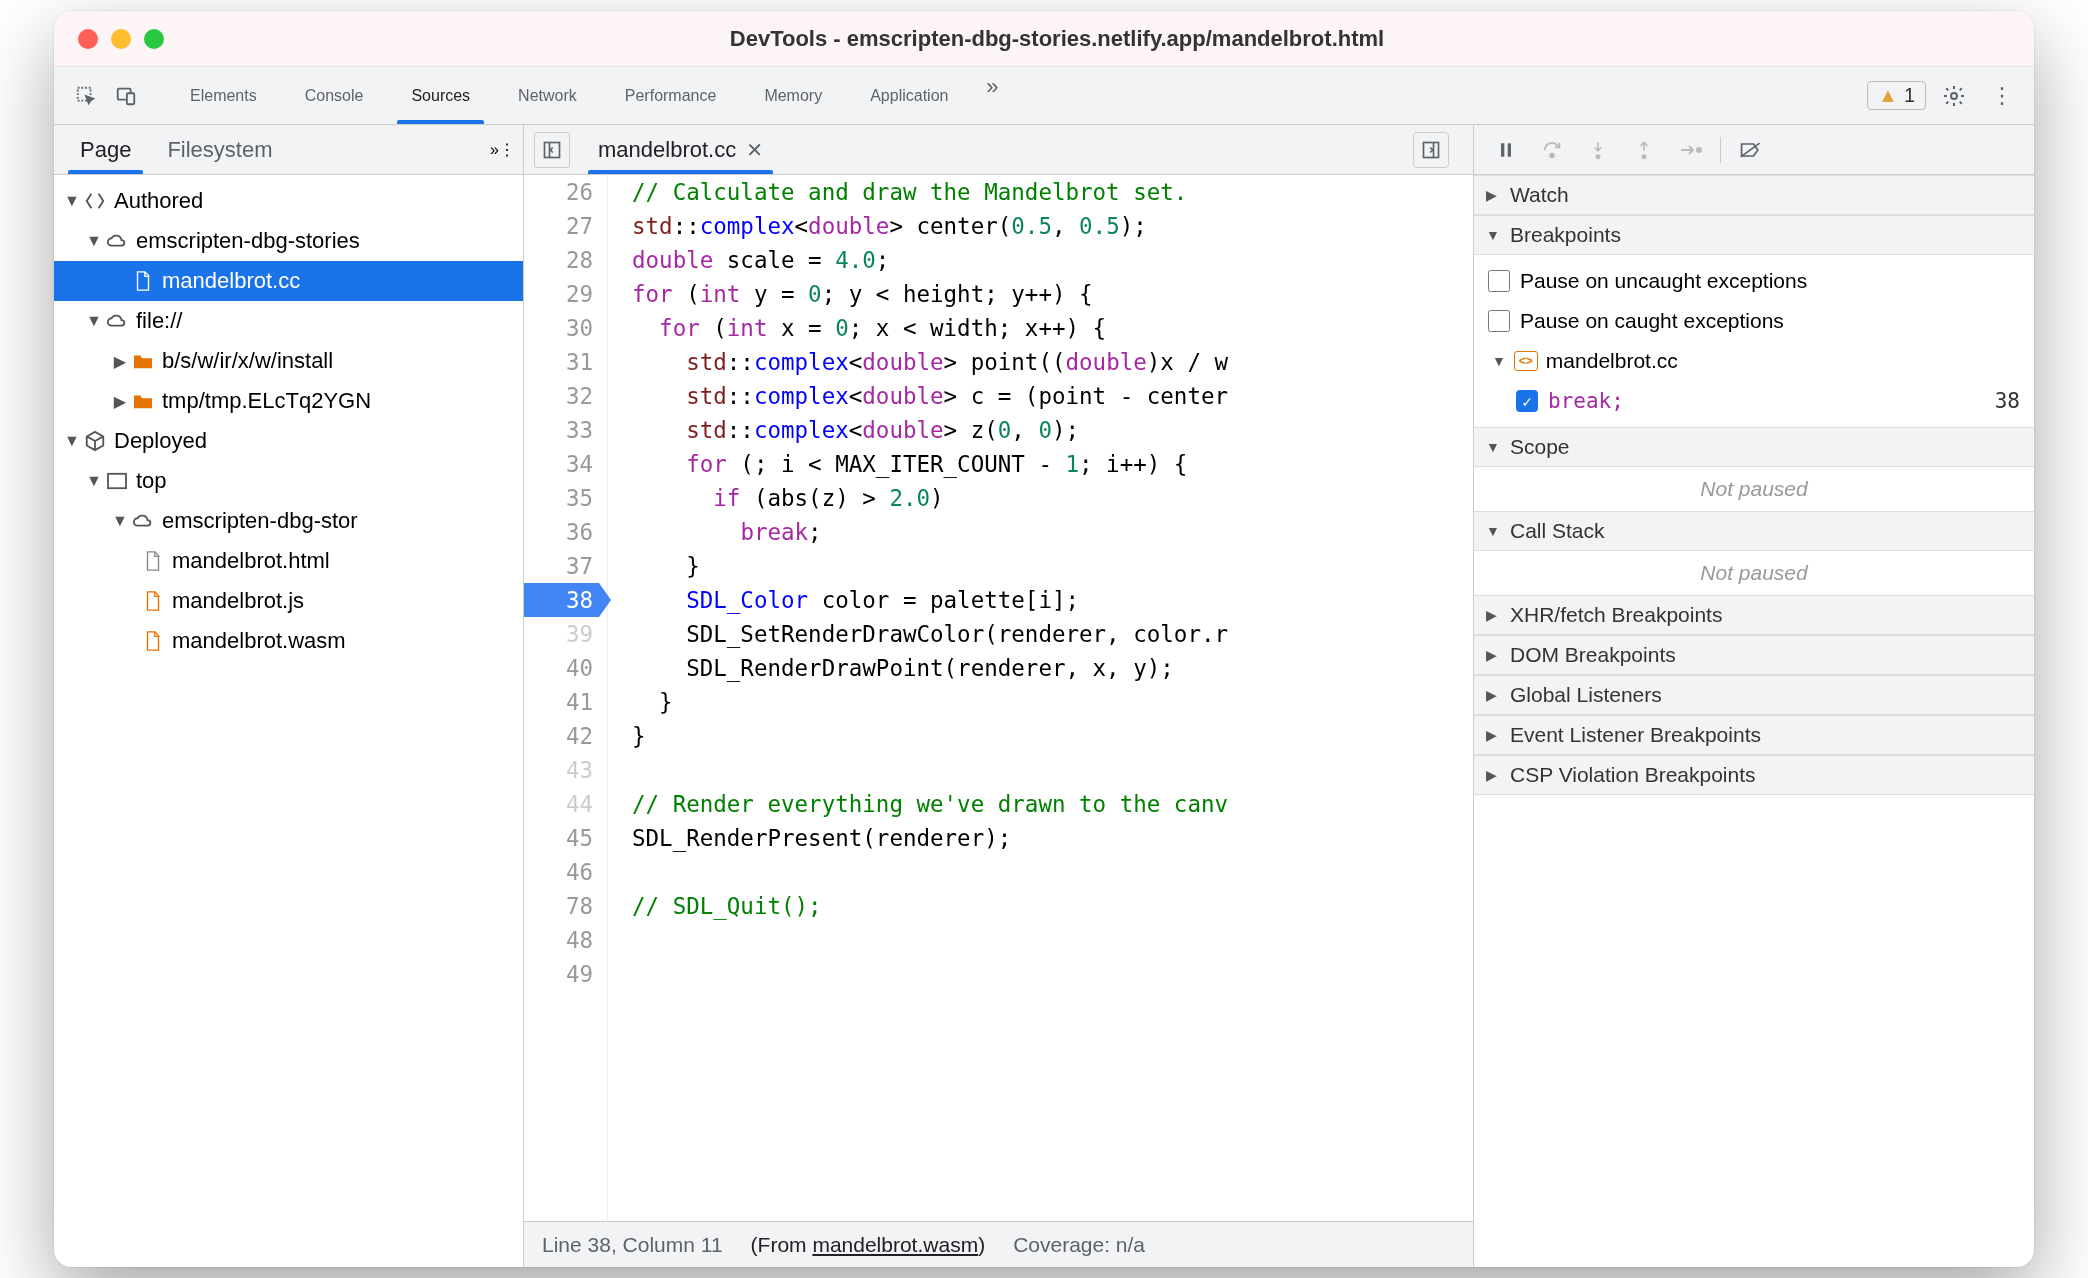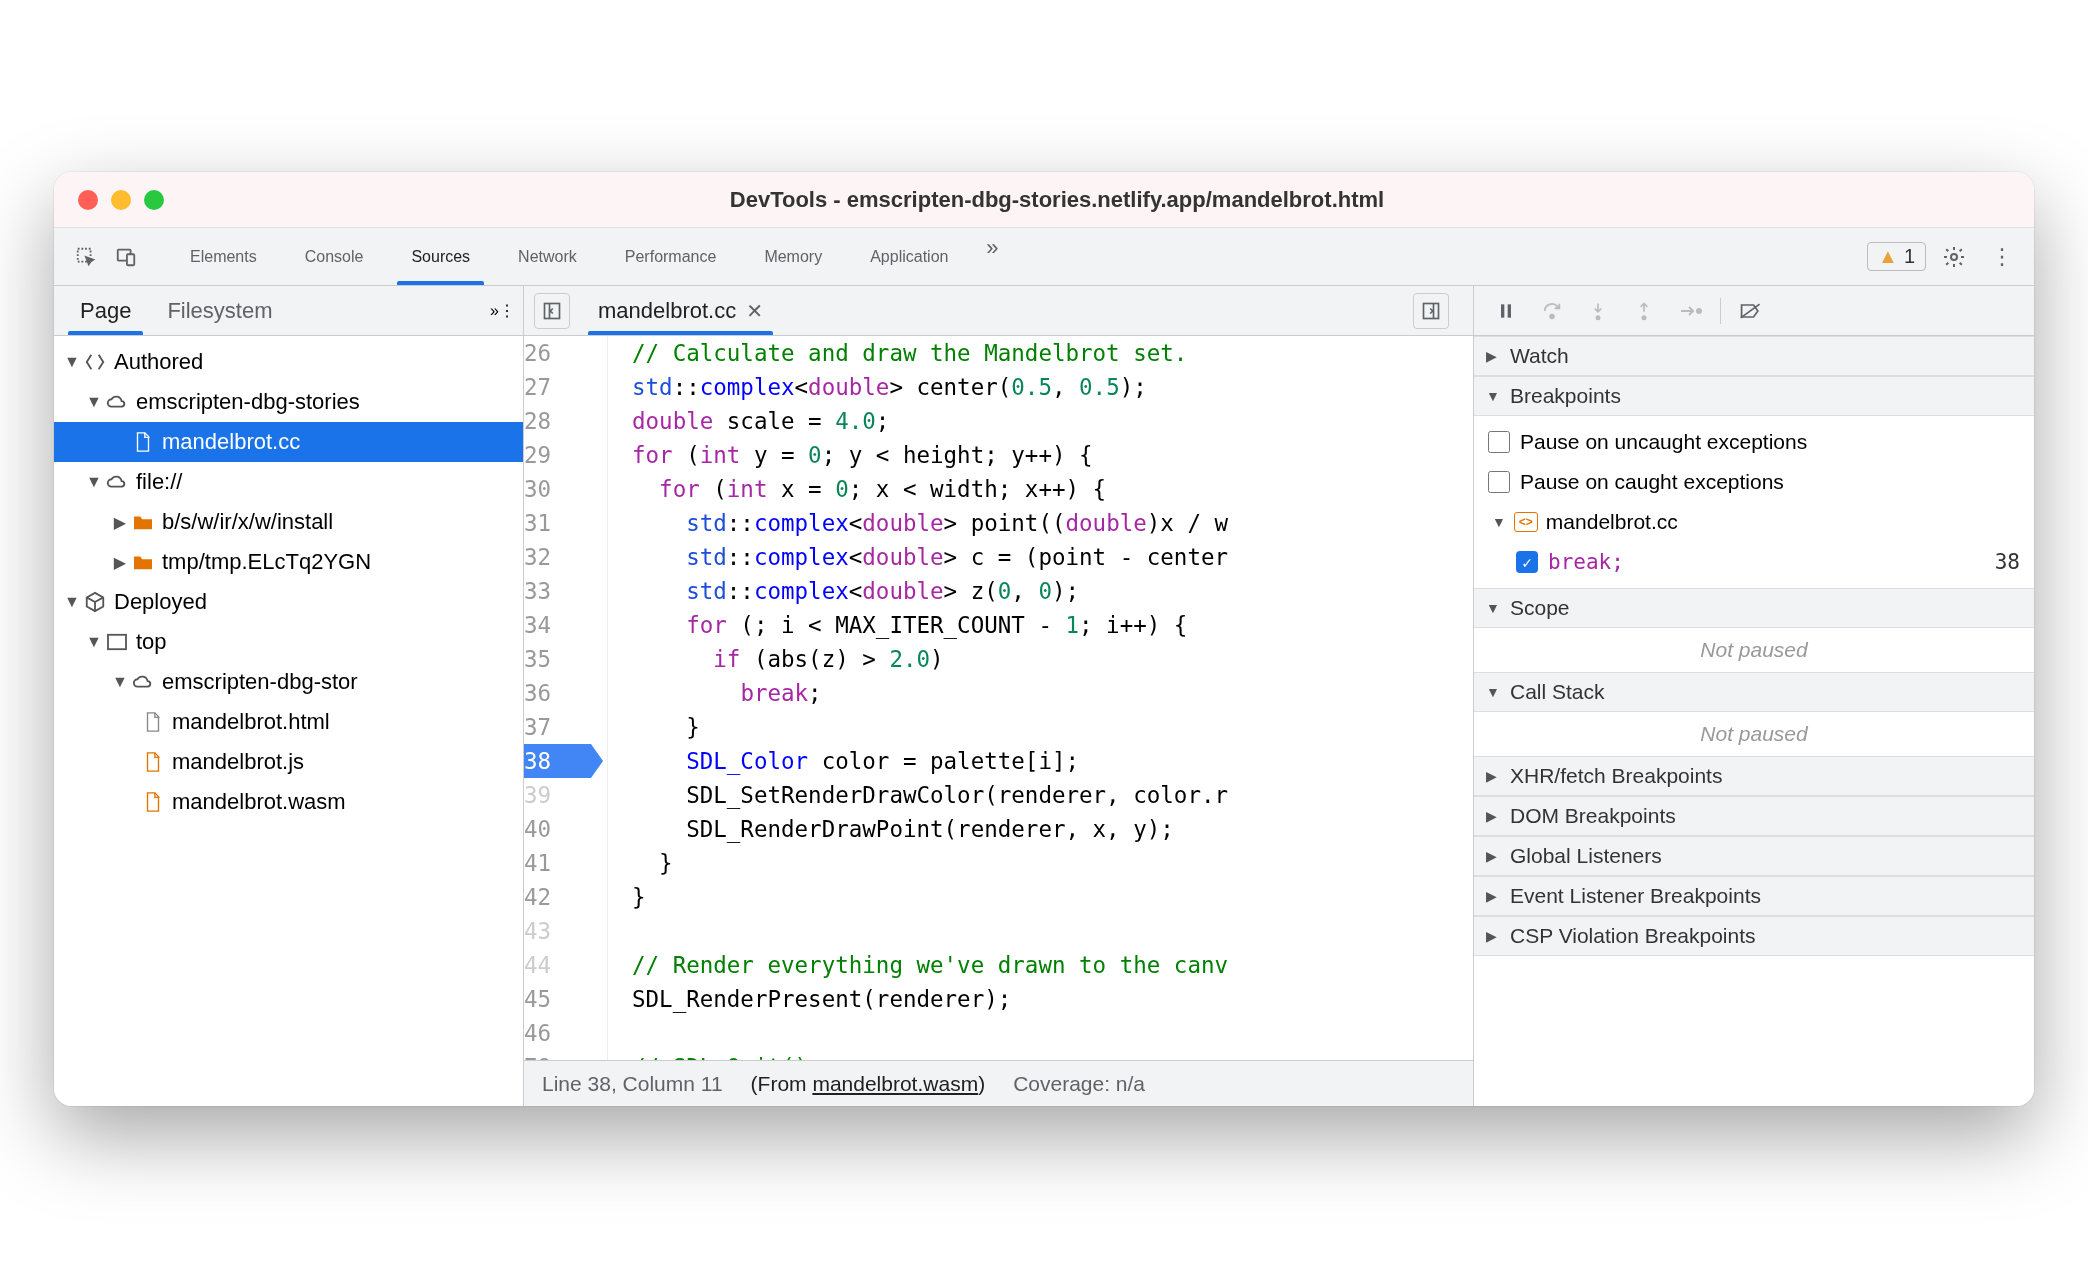--- a/index.html
+++ b/index.html
@@ -7,21 +7,21 @@
   font-family: -apple-system, BlinkMacSystemFont, "Segoe UI", Helvetica, Arial, sans-serif;
   background: #fff;
   width: 2088px;
   height: 1278px;
   display: flex;
   align-items: center;
   justify-content: center;
 }
 .window {
   width: 1980px;
-  height: 934px;
+  height: 1256px;
   background: #fff;
   border-radius: 18px;
   box-shadow: 0 30px 80px rgba(0,0,0,0.35), 0 0 0 1px rgba(0,0,0,0.05);
   overflow: hidden;
   display: flex;
   flex-direction: column;
 }
 .titlebar {
   height: 56px;
   background: #fdf5f5;
@@ -185,23 +185,24 @@
   flex: 1;
   display: flex;
   font-family: Menlo, Consolas, monospace;
   font-size: 22.5px;
   line-height: 34px;
   overflow: hidden;
   background: #fff;
 }
 .gutter {
   width: 84px;
+  text-align: right;
   color: #999;
   background: #fff;
-  padding-right: 16px;
+  padding-right: 8px;
   user-select: none;
   border-right: 1px solid #eee;
 }
 .gutter .ln { height: 34px; padding-right: 6px; position: relative; }
 .gutter .ln.bp {
   background: #4285f4;
   color: #fff;
   padding-right: 6px;
 }
 .gutter .ln.bp::after {
@@ -211,21 +212,21 @@
   border-top: 17px solid transparent;
   border-bottom: 17px solid transparent;
   border-left: 12px solid #4285f4;
 }
 .gutter .ln.end { color: #ccc; }
 .code-col { flex: 1; padding-left: 24px; overflow: hidden; }
 .code-col .cl { height: 34px; white-space: pre; }
 .tok-comment { color: #008000; }
 .tok-kw { color: #a626a4; }
 .tok-type { color: #0000ff; }
-.tok-ns { color: #1d4ed8; }
+.tok-ns { color: #7f1d1d; }
 .tok-num { color: #098658; }
 .tok-id { color: #000; }
 
 .statusbar {
   height: 46px;
   display: flex;
   align-items: center;
   padding: 8px 18px;
   font-size: 21px;
   color: #5f6368;

